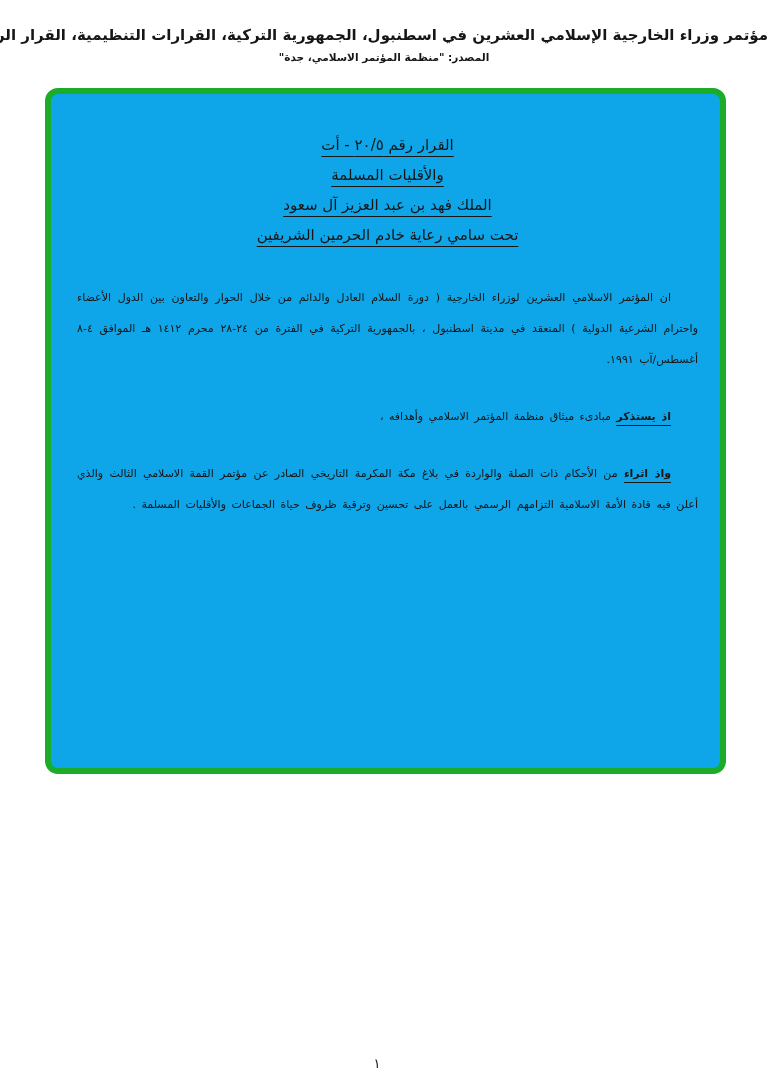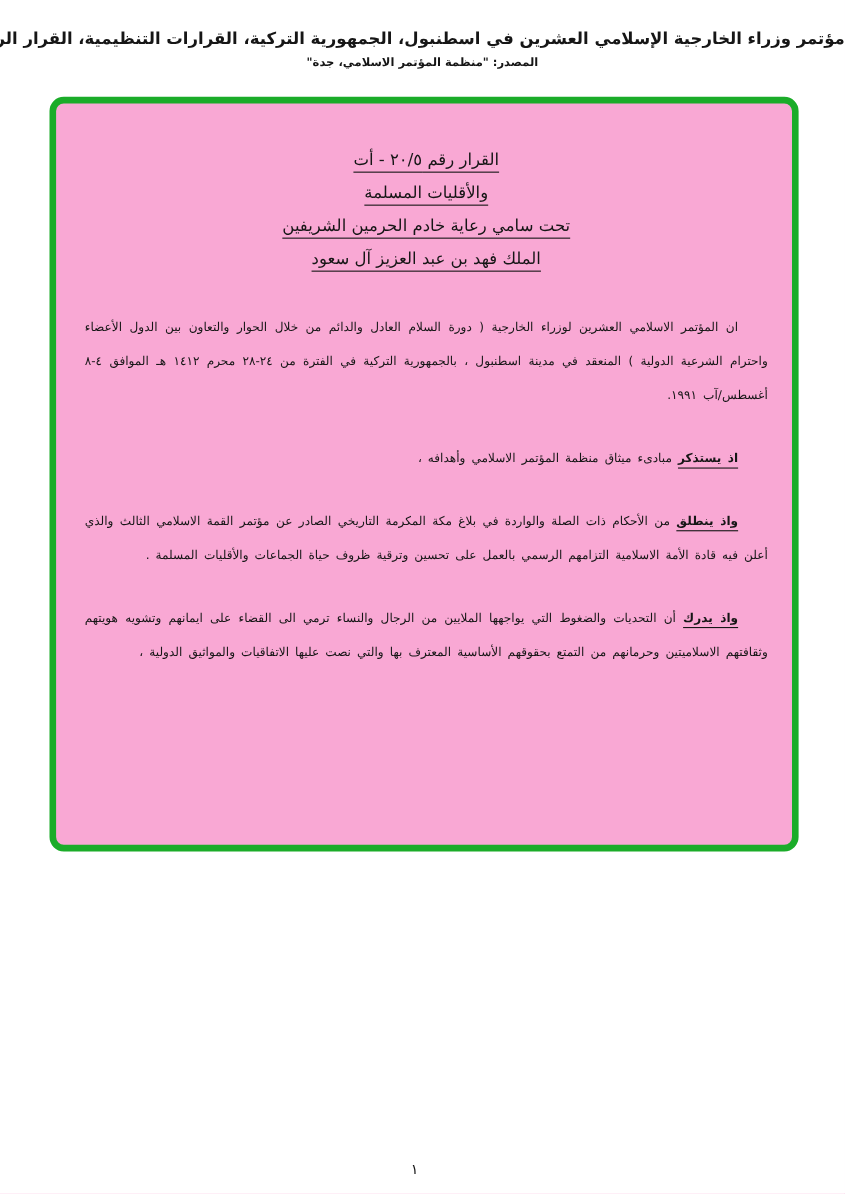--- a/index.html
+++ b/index.html
@@ -40,21 +40,21 @@
   .frame {
     position: absolute;
     left: 45px;
     top: 88px;
     width: 681px;
     height: 686px;
     box-sizing: border-box;
     border: 6px solid #1BAC29;
     border-radius: 13px;
     padding: 36px 22px 0 26px;
-    background: #f9a8d4;
+    background: #0ea5e9;
   }
   
   .doc-title {
     text-align: center;
     font-size: 15px;
     margin-bottom: 32px;
   }
   .t-line {
     line-height: 30px;
   }
@@ -97,31 +97,30 @@
   <div class="header">
     <div class="header-title">مؤتمر وزراء الخارجية الإسلامي العشرين في اسطنبول، الجمهورية التركية، القرارات التنظيمية، القرار الرقم ٢٠/٥-أت</div>
     <div class="header-source">المصدر:  "منظمة المؤتمر الاسلامي، جدة"</div>
   </div>
 
   <div class="frame">
 
     <div class="doc-title">
       <div class="t-line"><span>القرار رقم ٢٠/٥ - أت</span></div>
       <div class="t-line"><span>والأقليات المسلمة</span></div>
+      <div class="t-line"><span>الملك فهد بن عبد العزيز آل سعود</span></div>
       <div class="t-line"><span>تحت سامي رعاية خادم الحرمين الشريفين</span></div>
-      <div class="t-line"><span>الملك فهد بن عبد العزيز آل سعود</span></div>
     </div>
 
     <p class="para"><span>ان المؤتمر الاسلامي العشرين لوزراء الخارجية ( دورة السلام العادل والدائم من خلال الحوار والتعاون بين الدول الأعضاء واحترام الشرعية الدولية ) المنعقد في مدينة اسطنبول ، بالجمهورية التركية في الفترة من ٢٤-٢٨ محرم ١٤١٢ هـ الموافق ٤-٨ أغسطس/آب ١٩٩١.</span></p>
 
     <p class="para"><span class="lead">اذ يستذكر</span><span> مبادىء ميثاق منظمة المؤتمر الاسلامي وأهدافه ،</span></p>
 
-    <p class="para"><span class="lead">واذ ينطلق</span><span> من الأحكام ذات الصلة والواردة في بلاغ مكة المكرمة التاريخي الصادر عن مؤتمر القمة الاسلامي الثالث والذي أعلن فيه قادة الأمة الاسلامية التزامهم الرسمي بالعمل على تحسين وترقية ظروف حياة الجماعات والأقليات المسلمة .</span></p>
+    <p class="para"><span class="lead">واذ اثراء</span><span> من الأحكام ذات الصلة والواردة في بلاغ مكة المكرمة التاريخي الصادر عن مؤتمر القمة الاسلامي الثالث والذي أعلن فيه قادة الأمة الاسلامية التزامهم الرسمي بالعمل على تحسين وترقية ظروف حياة الجماعات والأقليات المسلمة .</span></p>
 
 
 
-    <p class="para"><span class="lead">واذ يدرك</span><span> أن التحديات والضغوط التي يواجهها الملايين من الرجال والنساء ترمي الى القضاء على ايمانهم وتشويه هويتهم وثقافتهم الاسلاميتين وحرمانهم من التمتع بحقوقهم الأساسية المعترف بها والتي نصت عليها الاتفاقيات والمواثيق الدولية ،</span></p>
 
   </div>
 
   <div class="page-number">١</div>
 
 </div>
 
 </body></html>

